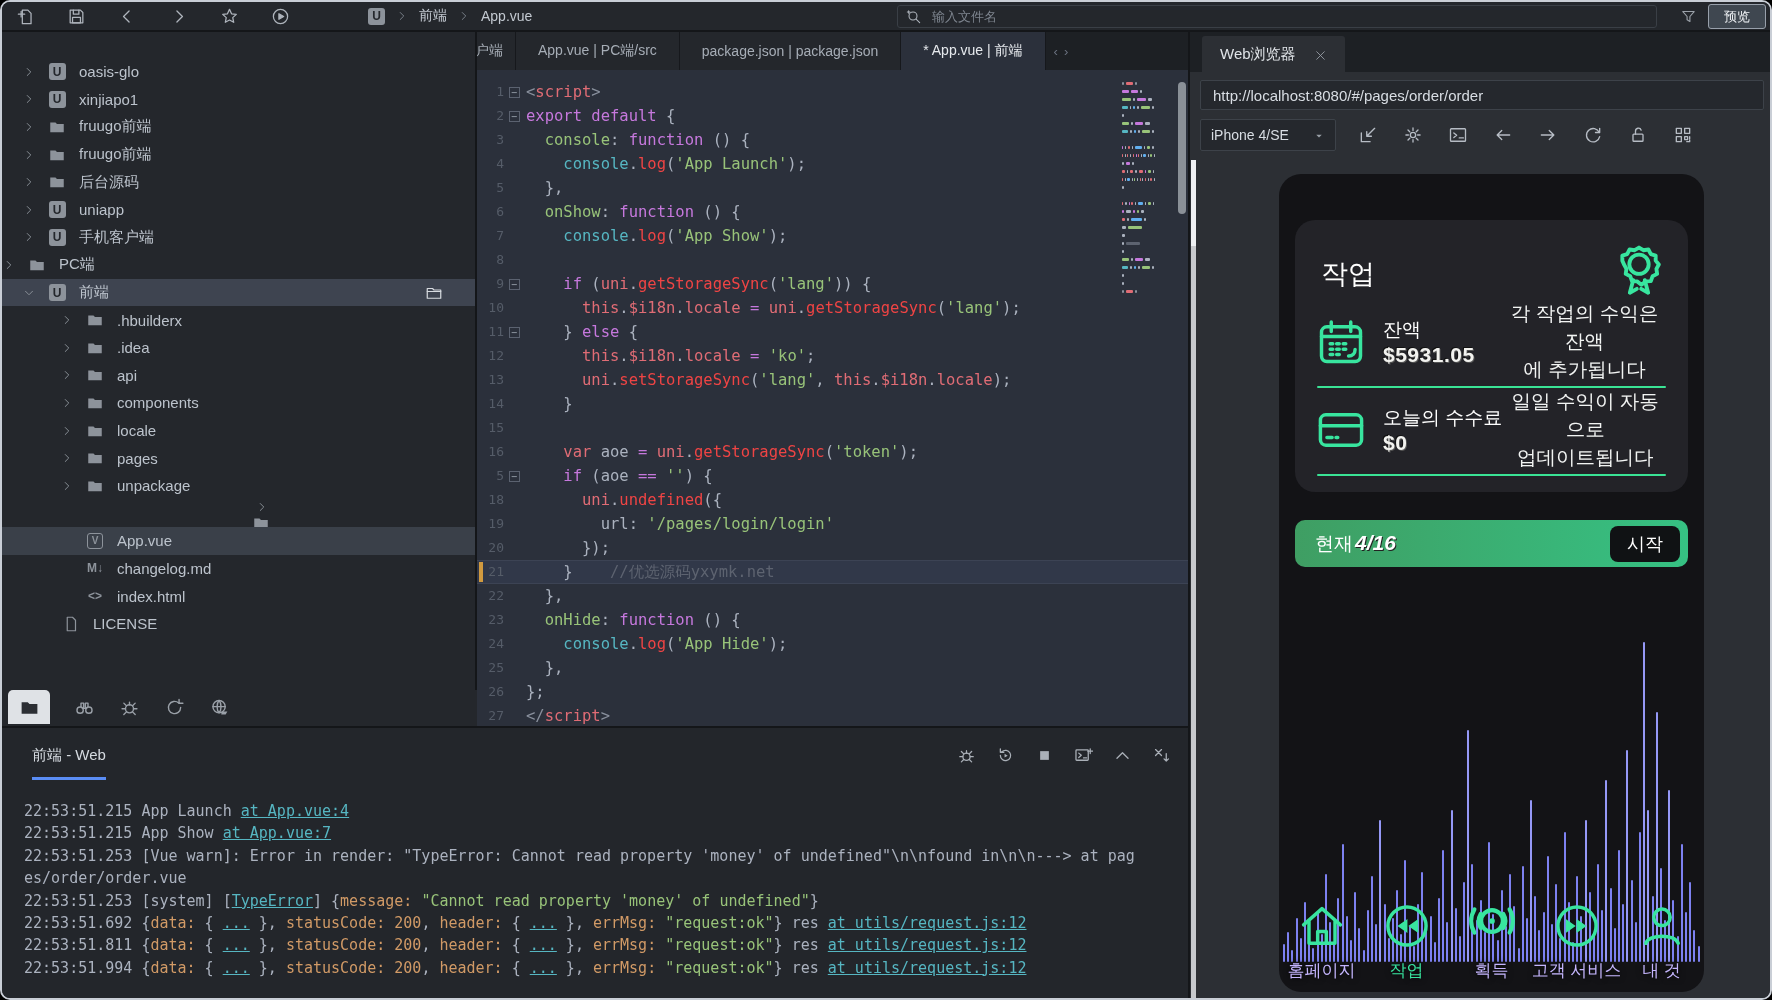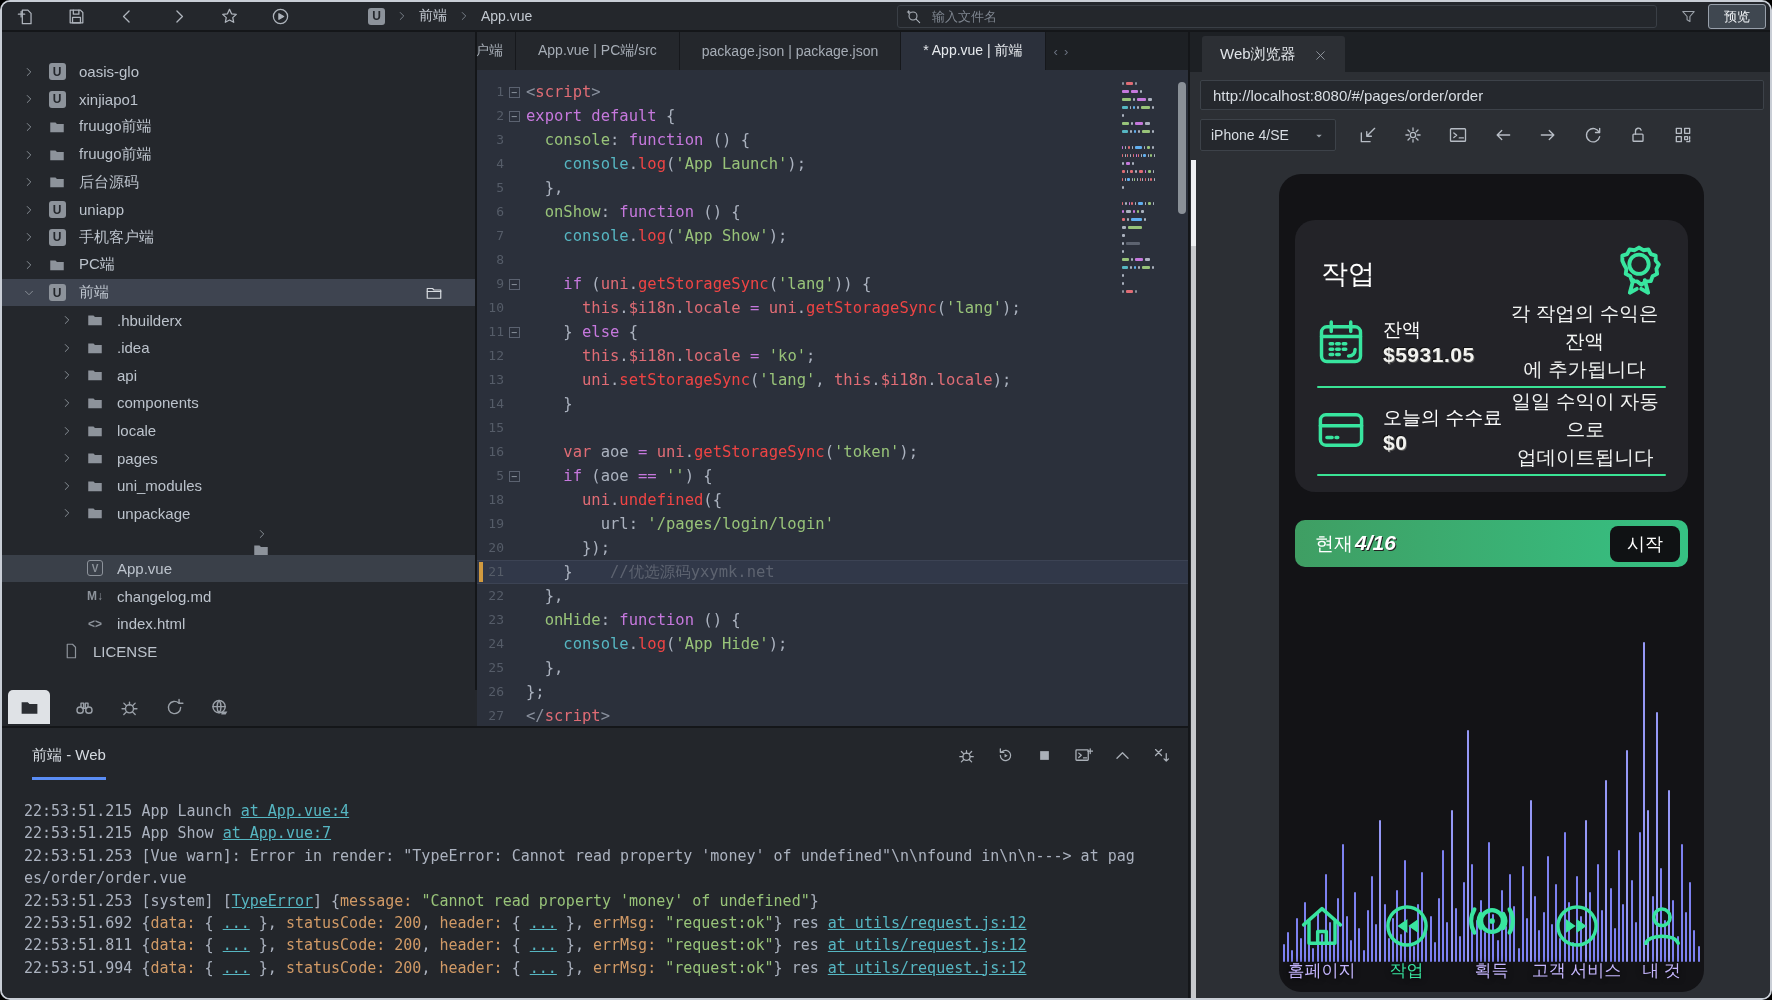--- a/index.html
+++ b/index.html
@@ -253,21 +253,21 @@
         </div>
         <div class="trow" style="padding-left: 20px;">
           <span class="t-chev"><svg viewBox="0 0 24 24" fill="none" stroke="currentColor" stroke-width="1.6" stroke-linecap="round" stroke-linejoin="round">
               <path d="M9 6l6 6-6 6"></path>
             </svg></span>
           <span class="t-ic">
             <span class="uicon">U</span>
           </span>
           <span>手机客户端</span>
         </div>
-        <div class="trow" style="padding-left: 20px;">
+        <div class="trow" style="">
           <span class="t-chev"><svg viewBox="0 0 24 24" fill="none" stroke="currentColor" stroke-width="1.6" stroke-linecap="round" stroke-linejoin="round">
               <path d="M9 6l6 6-6 6"></path>
             </svg></span>
           <span class="t-ic">
             <svg viewBox="0 0 24 24" fill="none" stroke="currentColor" stroke-width="1.6" stroke-linecap="round" stroke-linejoin="round">
               <path d="M3 6h7l2 2h9v11H3z" fill="currentColor" stroke="none"></path>
             </svg>
           </span>
           <span>PC端</span>
         </div>
@@ -342,31 +342,20 @@
         <div class="trow" style="padding-left: 58px;">
           <span class="t-chev"><svg viewBox="0 0 24 24" fill="none" stroke="currentColor" stroke-width="1.6" stroke-linecap="round" stroke-linejoin="round">
               <path d="M9 6l6 6-6 6"></path>
             </svg></span>
           <span class="t-ic">
             <svg viewBox="0 0 24 24" fill="none" stroke="currentColor" stroke-width="1.6" stroke-linecap="round" stroke-linejoin="round">
               <path d="M3 6h7l2 2h9v11H3z" fill="currentColor" stroke="none"></path>
             </svg>
           </span>
           <span>pages</span>
-        </div>
-        <div class="trow" style="padding-left: 58px;">
-          <span class="t-chev"><svg viewBox="0 0 24 24" fill="none" stroke="currentColor" stroke-width="1.6" stroke-linecap="round" stroke-linejoin="round">
-              <path d="M9 6l6 6-6 6"></path>
-            </svg></span>
-          <span class="t-ic">
-            <svg viewBox="0 0 24 24" fill="none" stroke="currentColor" stroke-width="1.6" stroke-linecap="round" stroke-linejoin="round">
-              <path d="M3 6h7l2 2h9v11H3z" fill="currentColor" stroke="none"></path>
-            </svg>
-          </span>
-          <span>uni_modules</span>
         </div>
         <div class="trow" style="padding-left: 58px;">
           <span class="t-chev"><svg viewBox="0 0 24 24" fill="none" stroke="currentColor" stroke-width="1.6" stroke-linecap="round" stroke-linejoin="round">
               <path d="M9 6l6 6-6 6"></path>
             </svg></span>
           <span class="t-ic">
             <svg viewBox="0 0 24 24" fill="none" stroke="currentColor" stroke-width="1.6" stroke-linecap="round" stroke-linejoin="round">
               <path d="M3 6h7l2 2h9v11H3z" fill="currentColor" stroke="none"></path>
             </svg>
           </span>

